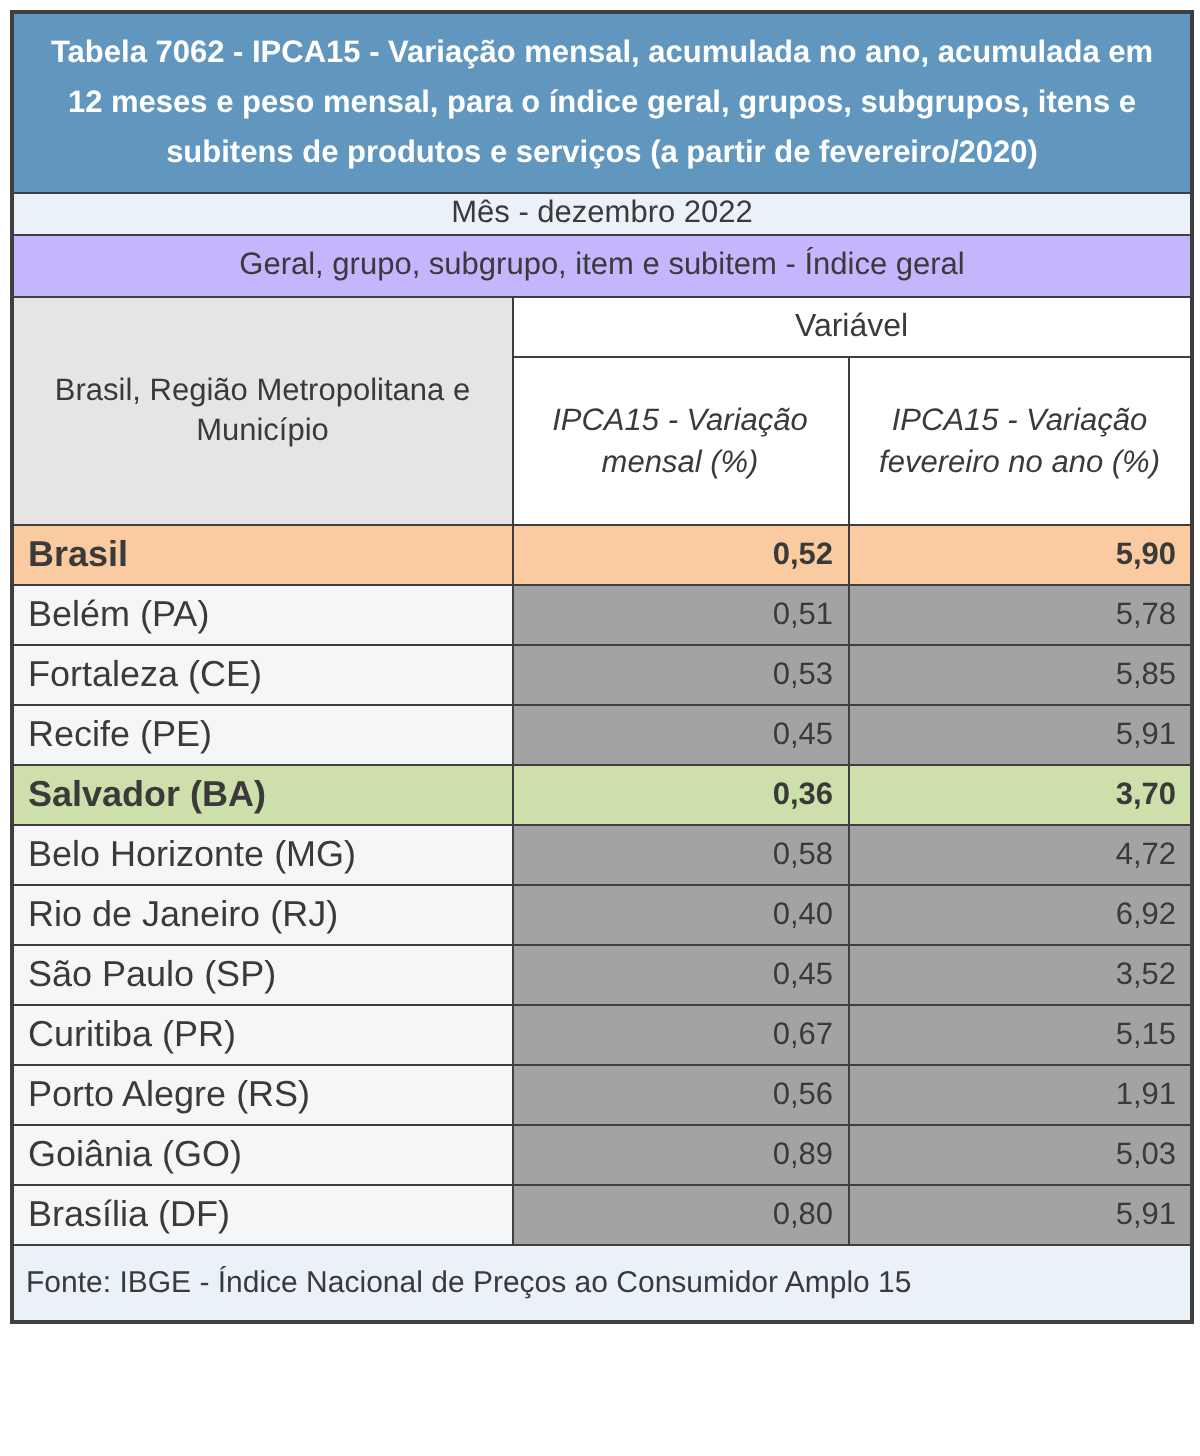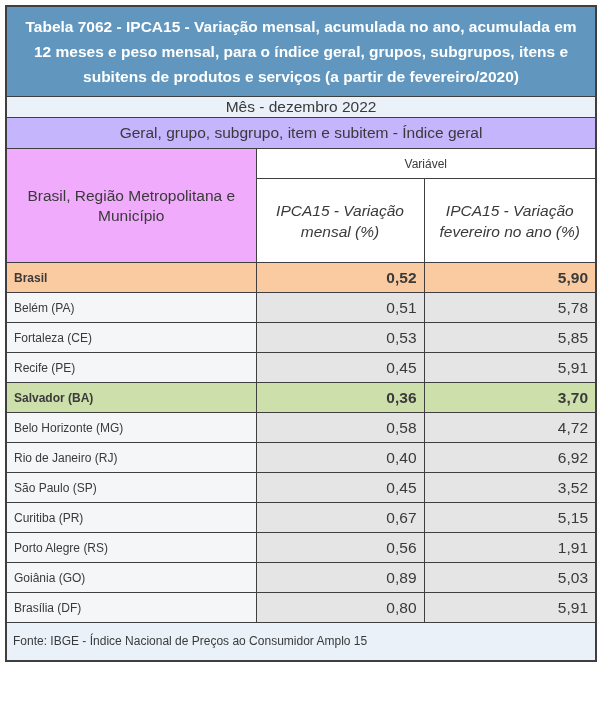--- a/index.html
+++ b/index.html
@@ -47,61 +47,61 @@
     height:16px;
     font-size:15.5px;
   }
   td.geral{
     background:#c4b5fd;
     text-align:center;
     height:31px;
     font-size:15.5px;
   }
   td.region-head{
-    background:#f0abfc;
+    background:#e5e5e5;
     text-align:center;
     font-size:15.5px;
     line-height:20px;
     padding:2px 6px;
   }
   td.variavel{
     background:#ffffff;
     text-align:center;
     height:30px;
-    font-size:12px;
+    font-size:16px;
   }
   td.colhead{
     background:#ffffff;
     text-align:center;
     height:84px;
     line-height:21px;
     padding:3px 4px;
     font-size:15.5px;
     font-style:italic;
   }
   td.name{
     background:var(--name-cell-bg);
     padding:0 0 0 7px;
     height:30px;
-    font-size:12px;
+    font-size:18px;
     white-space:nowrap;
   }
   td.val{
-    background:#e5e5e5;
+    background:#a3a3a3;
     text-align:right;
     padding:0 7px 0 0;
     height:30px;
     font-size:15.5px;
   }
   tr.hl-orange td{background:var(--row-orange);font-weight:bold;}
   tr.hl-green td{background:var(--row-green);font-weight:bold;}
   td.fonte{
     background:var(--band-light-blue);
     padding:8px 6px;
-    font-size:12px;
+    font-size:15px;
     height:38px;
   }
 </style>
 </head>
 <body>
 
 <div class="sheet">
   <table>
     <colgroup>
       <col style="width:250px">

